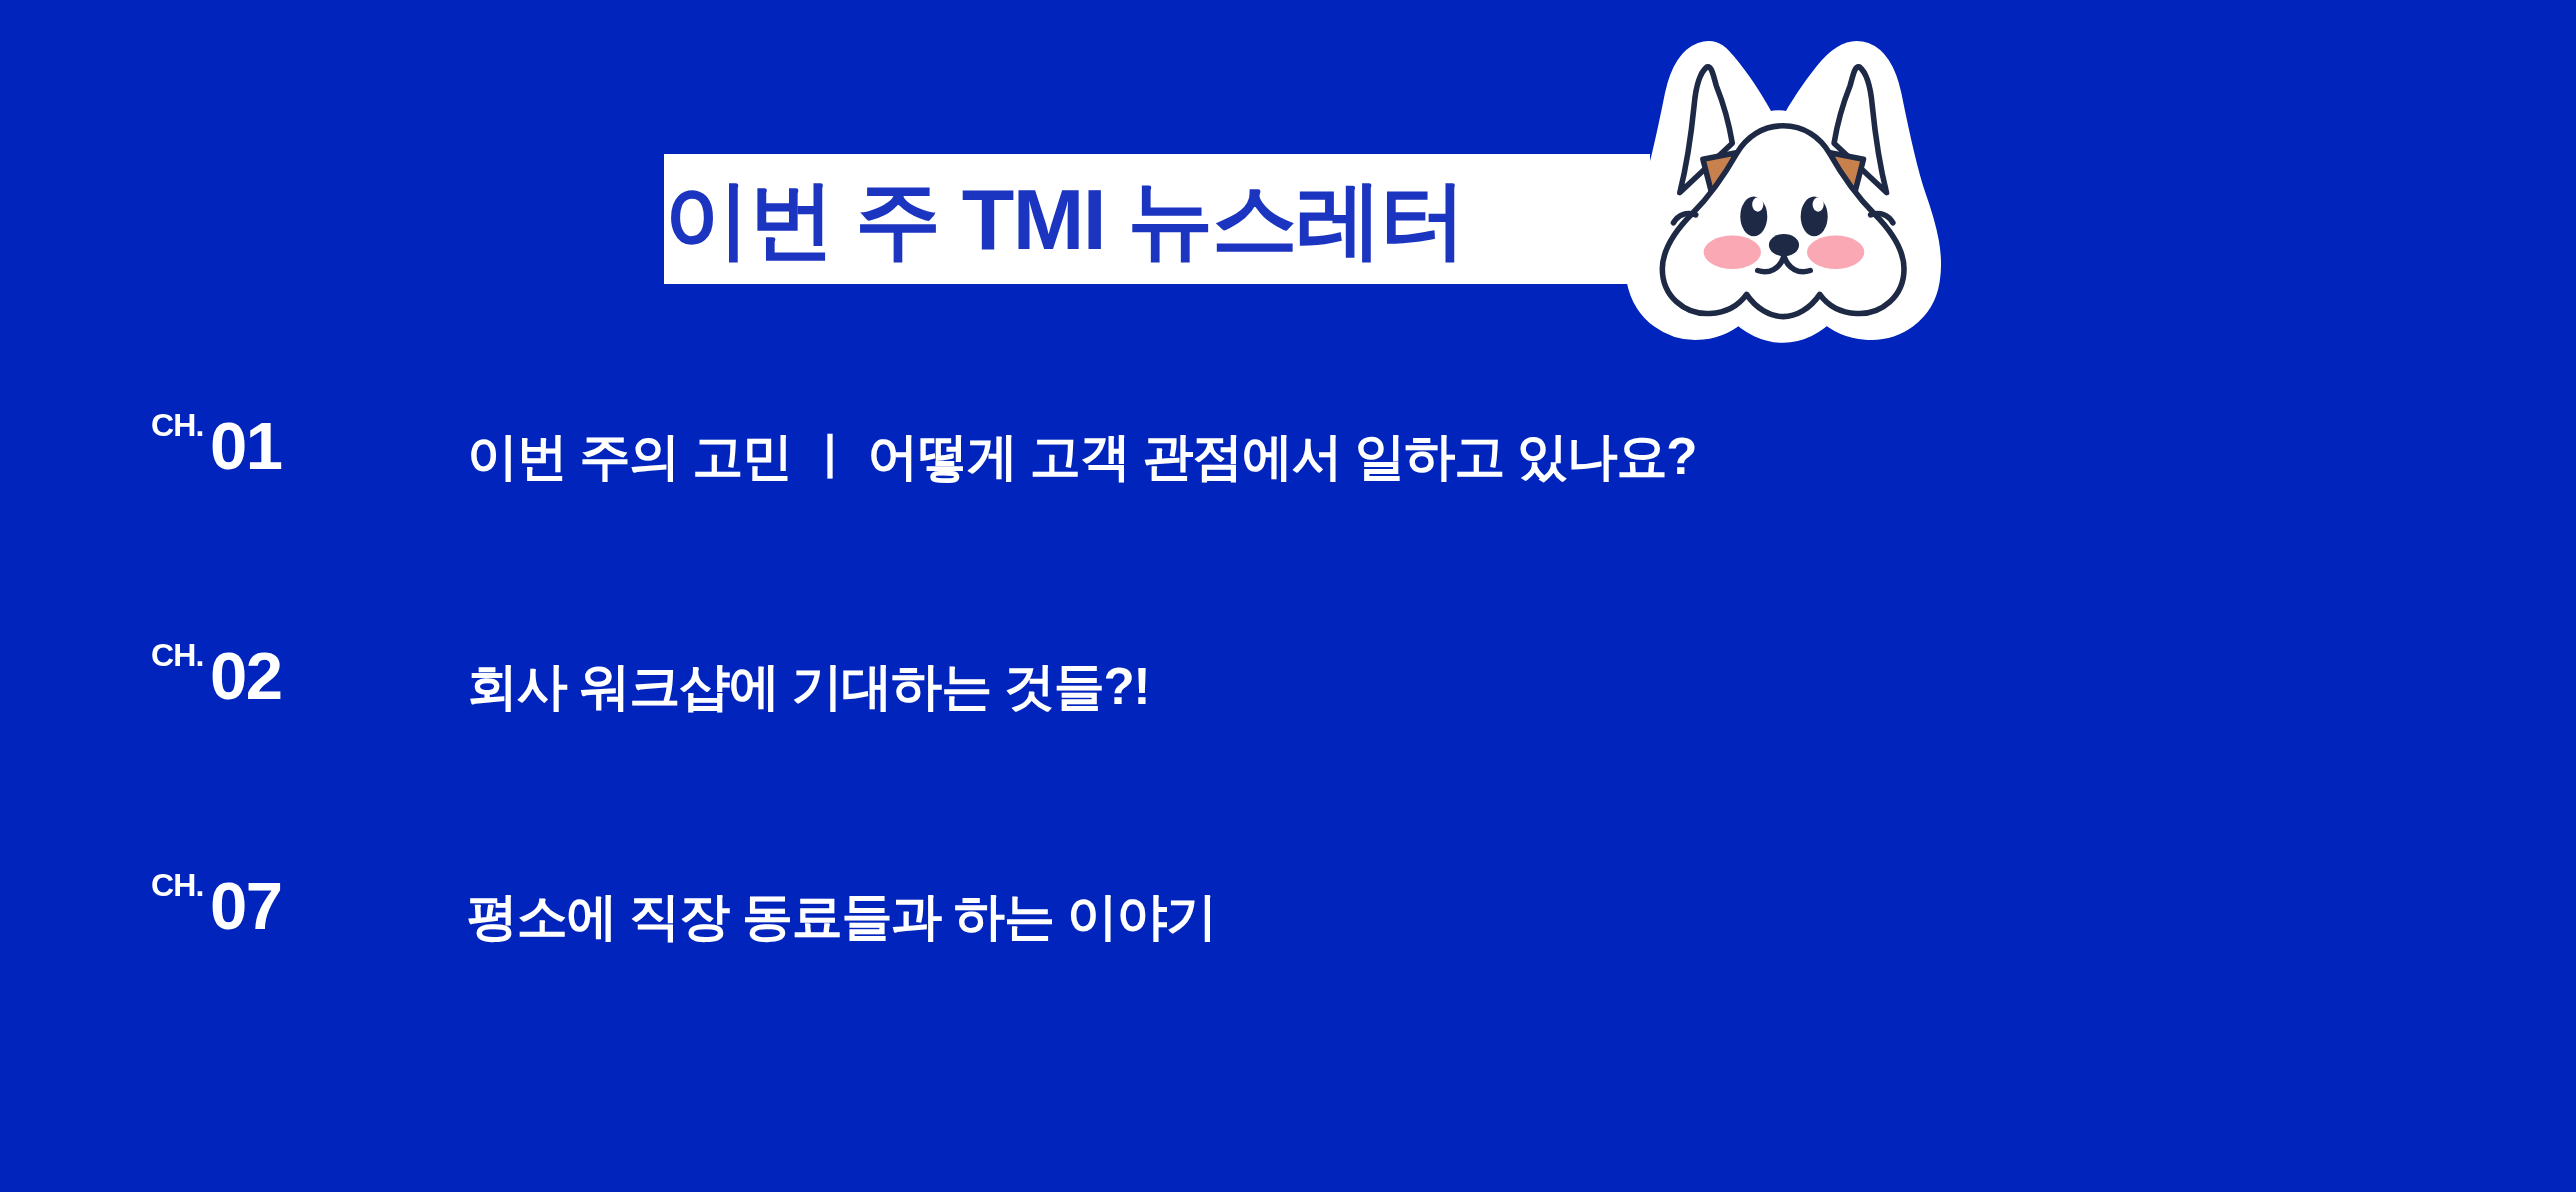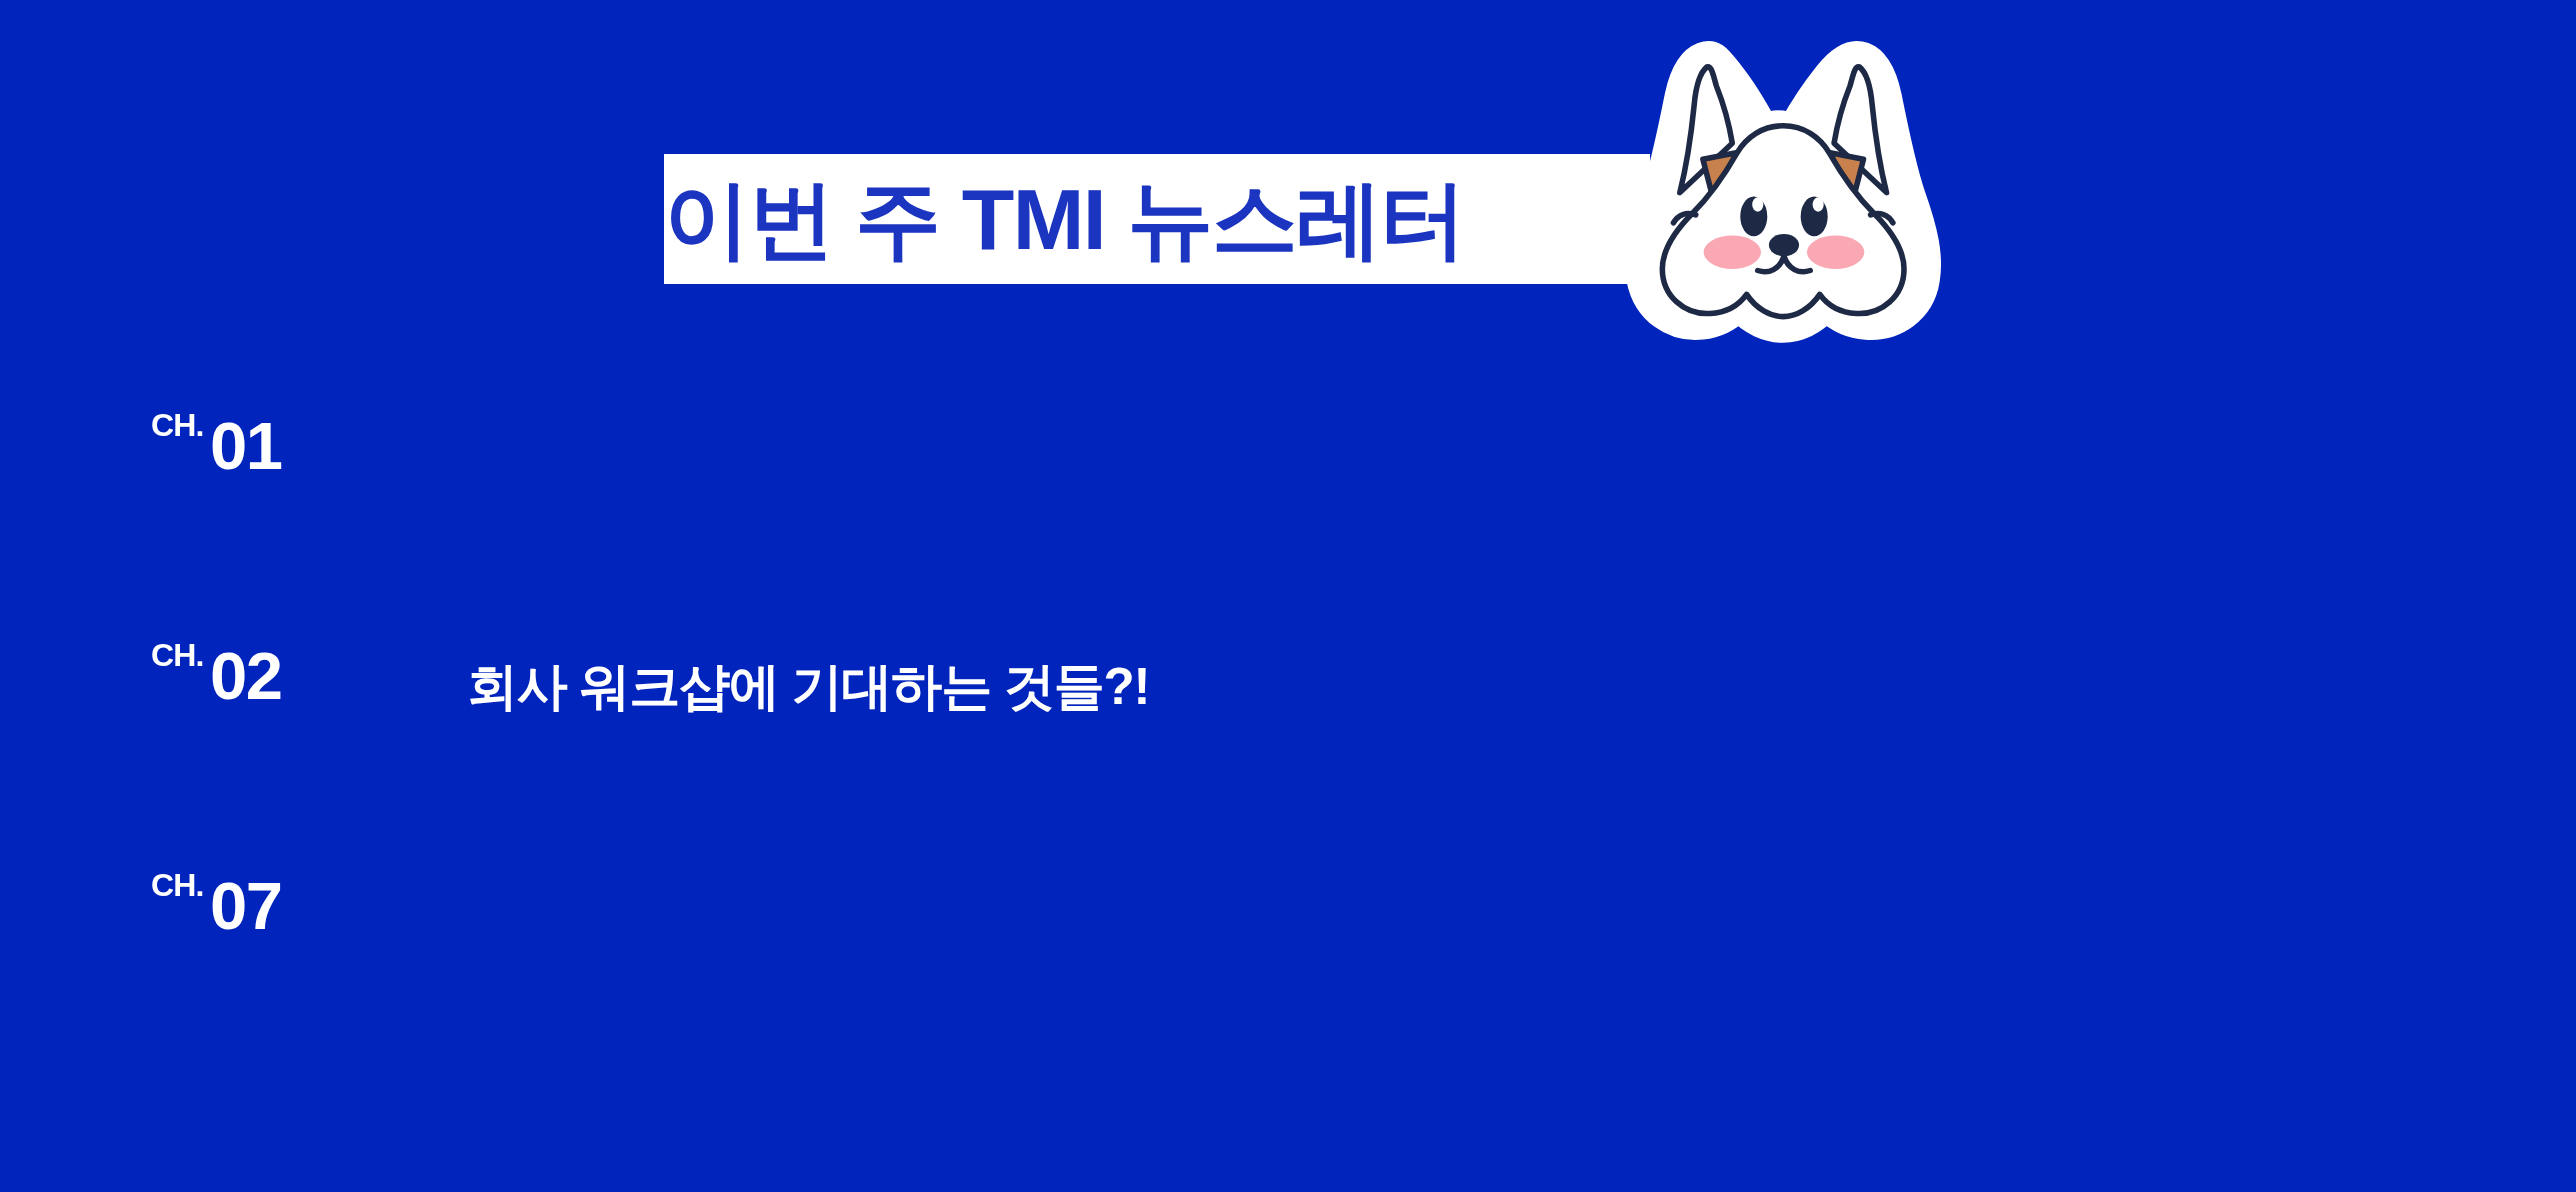--- a/index.html
+++ b/index.html
@@ -156,31 +156,33 @@
 
 </div>
 
 <div id="chapters">
 
   <div class="chapter-row">
     <div class="chapter-marker">
       <span class="ch-label">CH.</span>
       <span class="ch-number">01</span>
     </div>
+    <div class="chapter-title">이번 주의 고민 ㅣ 어떻게 고객 관점에서 일하고 있나요?</div>
   </div>
 
   <div class="chapter-row">
     <div class="chapter-marker">
       <span class="ch-label">CH.</span>
       <span class="ch-number">02</span>
     </div>
     <div class="chapter-title">회사 워크샵에 기대하는 것들?!</div>
   </div>
 
   <div class="chapter-row">
     <div class="chapter-marker">
       <span class="ch-label">CH.</span>
       <span class="ch-number">07</span>
     </div>
+    <div class="chapter-title">평소에 직장 동료들과 하는 이야기</div>
   </div>
 
 </div>
 
 
 </body></html>

